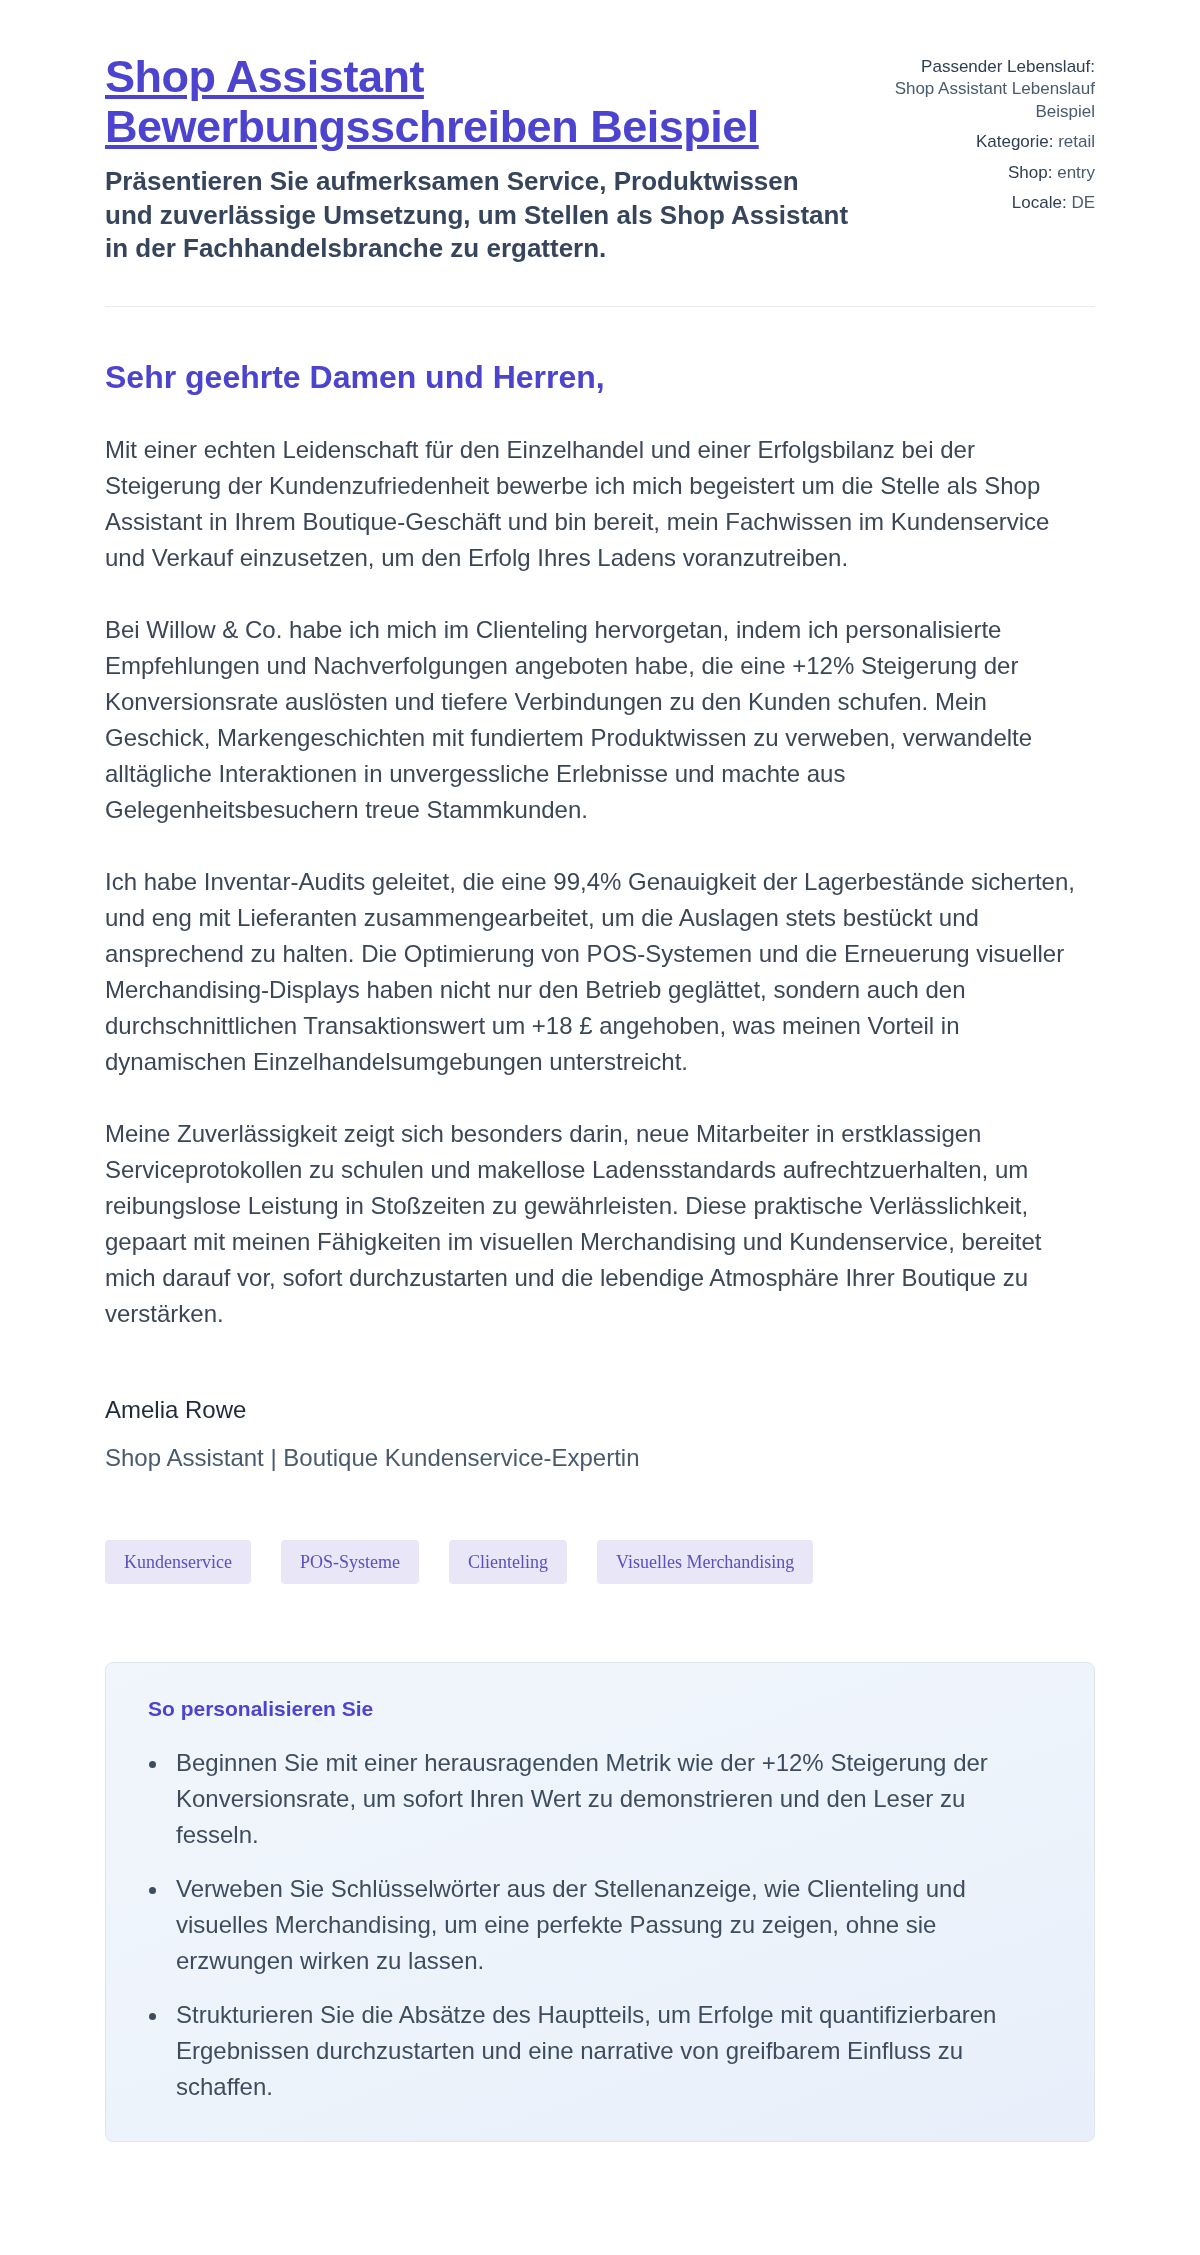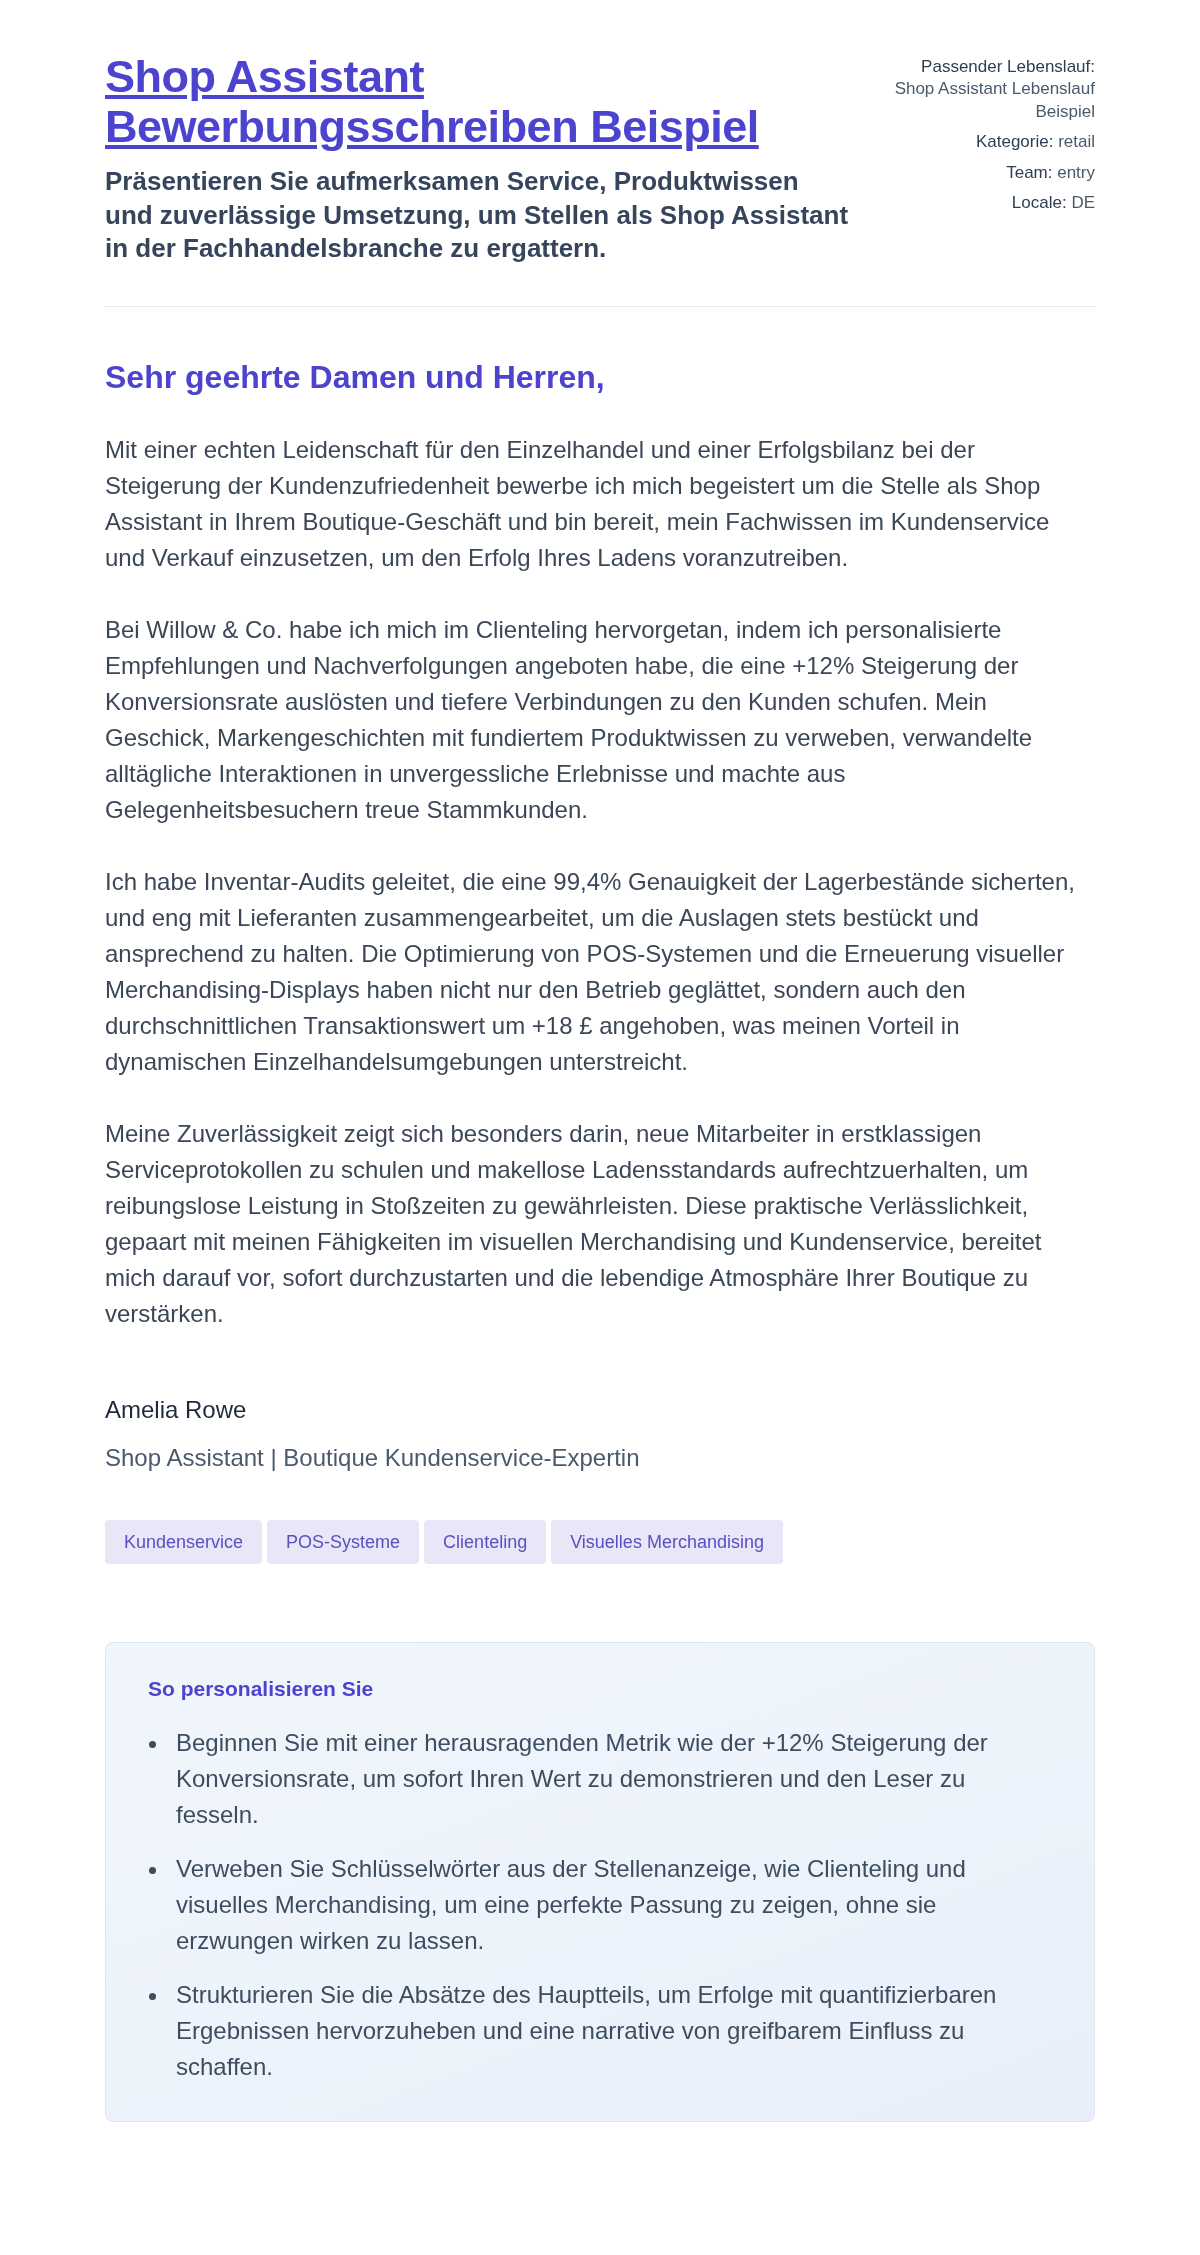--- a/index.html
+++ b/index.html
@@ -89,24 +89,25 @@
     font-weight:400;
     color:#1f2b3d;
   }
   .sig-title{
     margin:20px 0 0 0;
     font-size:24px;
     color:var(--muted-text);
   }
   
   .tags{
-    margin-top:48px;
+    margin-top:68px;
     display:flex;
     flex-wrap:wrap;
-    gap:5px;
+    gap:30px;
+    font-family:Liberation Serif, serif;
   }
   .chip{
     display:inline-block;
     background:var(--chip-bg);
     color:var(--chip-text);
     font-size:18px;
     line-height:1;
     padding:13px 19px;
     border-radius:4px;
     white-space:nowrap;
@@ -152,21 +153,21 @@
     <aside class="meta">
       <div class="meta-row">
         <span class="meta-label">Passender Lebenslauf:</span>
         <span class="meta-value">Shop Assistant Lebenslauf Beispiel</span>
       </div>
       <div class="meta-row">
         <span class="meta-label">Kategorie:</span>
         <span class="meta-value">retail</span>
       </div>
       <div class="meta-row">
-        <span class="meta-label">Team:</span>
+        <span class="meta-label">Shop:</span>
         <span class="meta-value">entry</span>
       </div>
       <div class="meta-row">
         <span class="meta-label">Locale:</span>
         <span class="meta-value">DE</span>
       </div>
     </aside>
   </header>
 
   <hr class="divider">
@@ -187,17 +188,17 @@
       <span class="chip">Clienteling</span>
       <span class="chip">Visuelles Merchandising</span>
     </div>
   </main>
 
   <section class="tips">
     <h2>So personalisieren Sie</h2>
     <ul>
       <li>Beginnen Sie mit einer herausragenden Metrik wie der +12% Steigerung der Konversionsrate, um sofort Ihren Wert zu demonstrieren und den Leser zu fesseln.</li>
       <li>Verweben Sie Schlüsselwörter aus der Stellenanzeige, wie Clienteling und visuelles Merchandising, um eine perfekte Passung zu zeigen, ohne sie erzwungen wirken zu lassen.</li>
-      <li>Strukturieren Sie die Absätze des Hauptteils, um Erfolge mit quantifizierbaren Ergebnissen hervorzuheben und eine narrative von greifbarem Einfluss zu schaffen.</li>
+      <li>Strukturieren Sie die Absätze des Hauptteils, um Erfolge mit quantifizierbaren Ergebnissen durchzustarten und eine narrative von greifbarem Einfluss zu schaffen.</li>
     </ul>
   </section>
 
 </div>
 
 </body></html>

